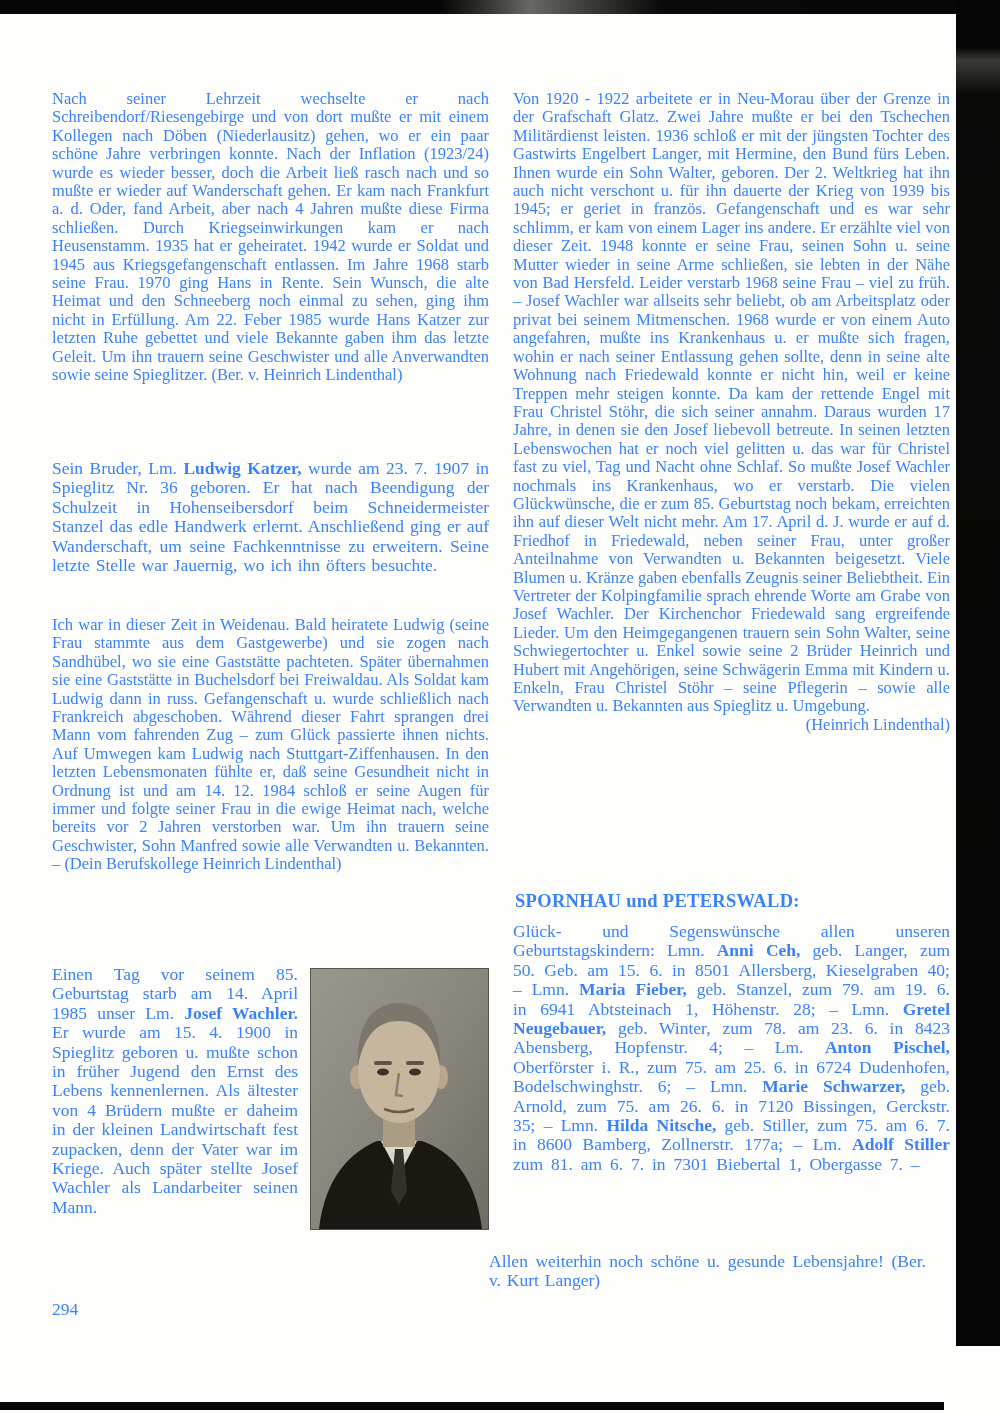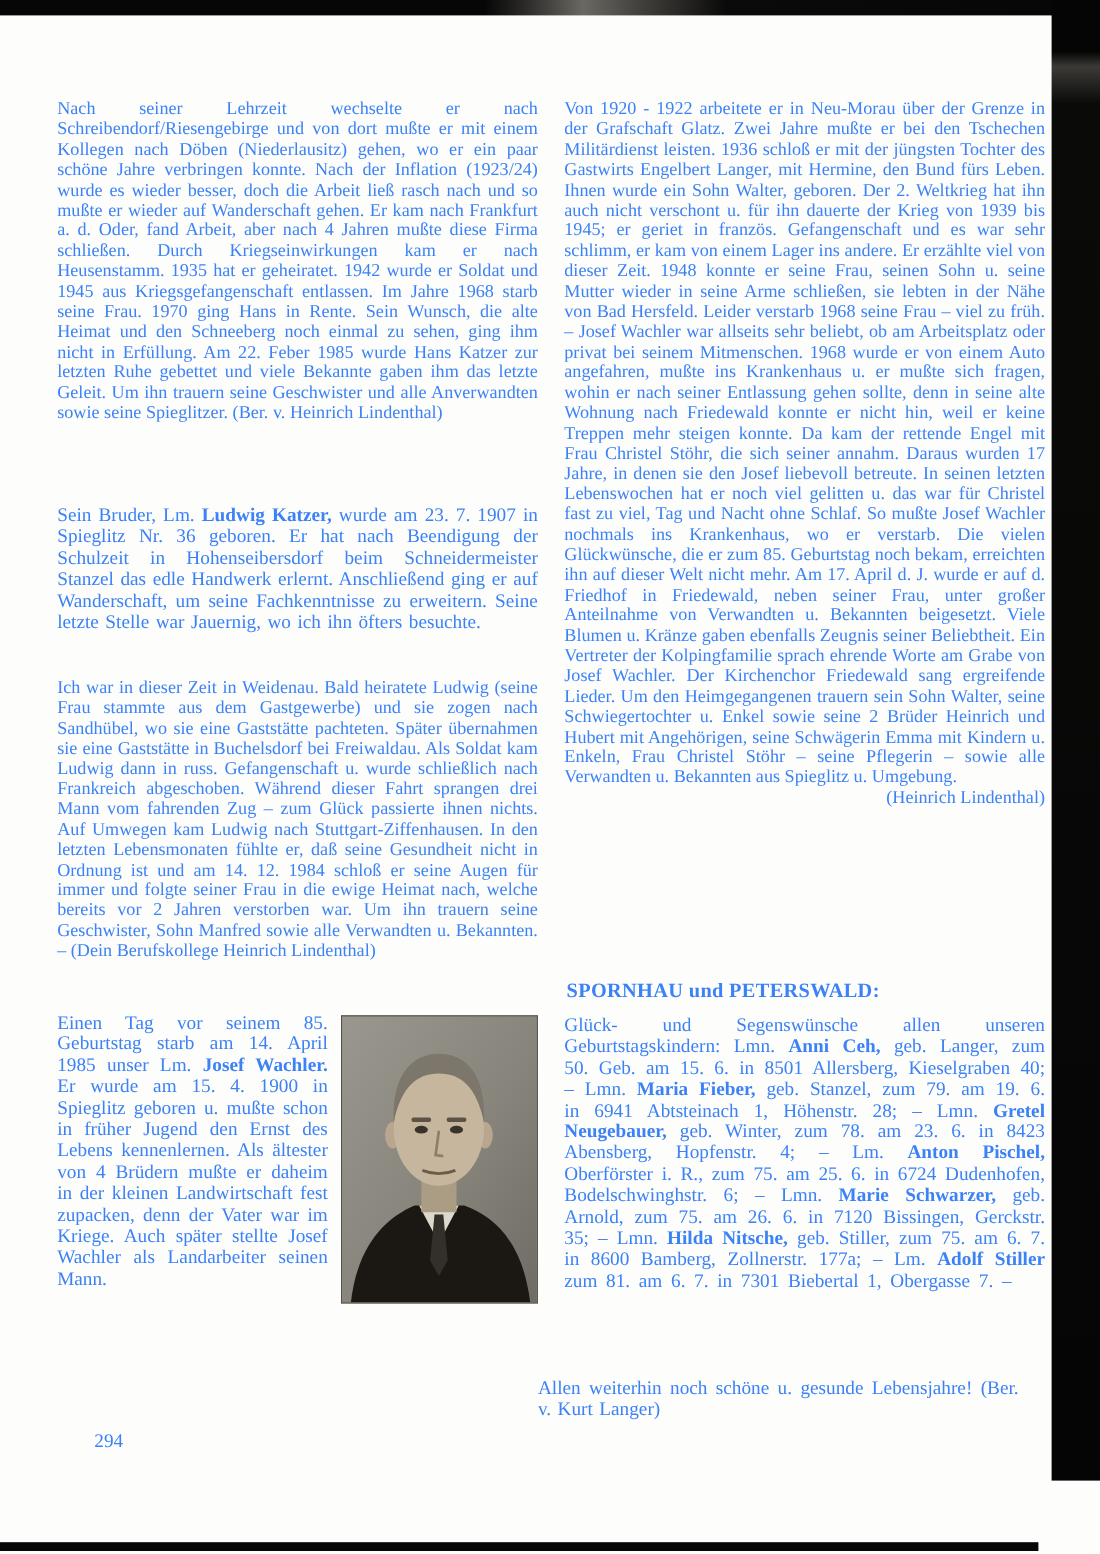--- a/index.html
+++ b/index.html
@@ -60,21 +60,21 @@
     word-spacing: 3.5px;
   }
   .heading {
     font-size: 18.5px;
     font-weight: bold;
     letter-spacing: 0.3px;
     text-align: left;
   }
   .page-num {
     width: 60px;
-    text-align: right;
+    text-align: left;
     font-size: 17.5px;
   }
   b { font-weight: bold; }
   .att-right { float: right; }
   
   .photo {
     float: right;
     width: 177px;
     height: 260px;
     margin: 3px 0 5px 12px;
@@ -92,21 +92,21 @@
   <div class="scan-top"></div>
   <div class="scan-right"></div>
   <div class="scan-bottom"></div>
 
   <div class="block dense" style="left:52px; top:90px;">Nach seiner Lehrzeit wechselte er nach Schreibendorf/Riesengebirge und von dort mußte er mit einem Kollegen nach Döben (Niederlausitz) gehen, wo er ein paar schöne Jahre verbringen konnte. Nach der Inflation (1923/24) wurde es wieder besser, doch die Arbeit ließ rasch nach und so mußte er wieder auf Wanderschaft gehen. Er kam nach Frankfurt a. d. Oder, fand Arbeit, aber nach 4 Jahren mußte diese Firma schließen. Durch Kriegseinwirkungen kam er nach Heusenstamm. 1935 hat er geheiratet. 1942 wurde er Soldat und 1945 aus Kriegsgefangenschaft entlassen. Im Jahre 1968 starb seine Frau. 1970 ging Hans in Rente. Sein Wunsch, die alte Heimat und den Schneeberg noch einmal zu sehen, ging ihm nicht in Erfüllung. Am 22. Feber 1985 wurde Hans Katzer zur letzten Ruhe gebettet und viele Bekannte gaben ihm das letzte Geleit. Um ihn trauern seine Geschwister und alle Anverwandten sowie seine Spieglitzer. (Ber. v. Heinrich Lindenthal)</div>
 
   <div class="block large" style="left:52px; top:459px;"><span>Sein Bruder, Lm. </span><b>Ludwig Katzer,</b><span> wurde am 23. 7. 1907 in Spieglitz Nr. 36 geboren. Er hat nach Beendigung der Schulzeit in Hohenseibersdorf beim Schneidermeister Stanzel das edle Handwerk erlernt. Anschließend ging er auf Wanderschaft, um seine Fachkenntnisse zu erweitern. Seine letzte Stelle war Jauernig, wo ich ihn öfters besuchte.</span></div>
 
   <div class="block dense" style="left:52px; top:616px;">Ich war in dieser Zeit in Weidenau. Bald heiratete Ludwig (seine Frau stammte aus dem Gastgewerbe) und sie zogen nach Sandhübel, wo sie eine Gaststätte pachteten. Später übernahmen sie eine Gaststätte in Buchelsdorf bei Freiwaldau. Als Soldat kam Ludwig dann in russ. Gefangenschaft u. wurde schließlich nach Frankreich abgeschoben. Während dieser Fahrt sprangen drei Mann vom fahrenden Zug – zum Glück passierte ihnen nichts. Auf Umwegen kam Ludwig nach Stuttgart-Ziffenhausen. In den letzten Lebensmonaten fühlte er, daß seine Gesundheit nicht in Ordnung ist und am 14. 12. 1984 schloß er seine Augen für immer und folgte seiner Frau in die ewige Heimat nach, welche bereits vor 2 Jahren verstorben war. Um ihn trauern seine Geschwister, Sohn Manfred sowie alle Verwandten u. Bekannten. – (Dein Berufskollege Heinrich Lindenthal)</div>
 
-  <div class="block large" style="left:52px; top:920px;">
+  <div class="block large" style="left:52px; top:965px;">
     <div class="photo">
       <svg width="177" height="260" viewBox="0 0 177 260" xmlns="http://www.w3.org/2000/svg">
         <defs>
           <linearGradient id="bg" x1="0" y1="0" x2="1" y2="1">
             <stop offset="0" stop-color="#9a978e"></stop>
             <stop offset="0.55" stop-color="#87847b"></stop>
             <stop offset="1" stop-color="#6f6c65"></stop>
           </linearGradient>
         </defs>
         <rect width="177" height="260" fill="url(#bg)"></rect>

